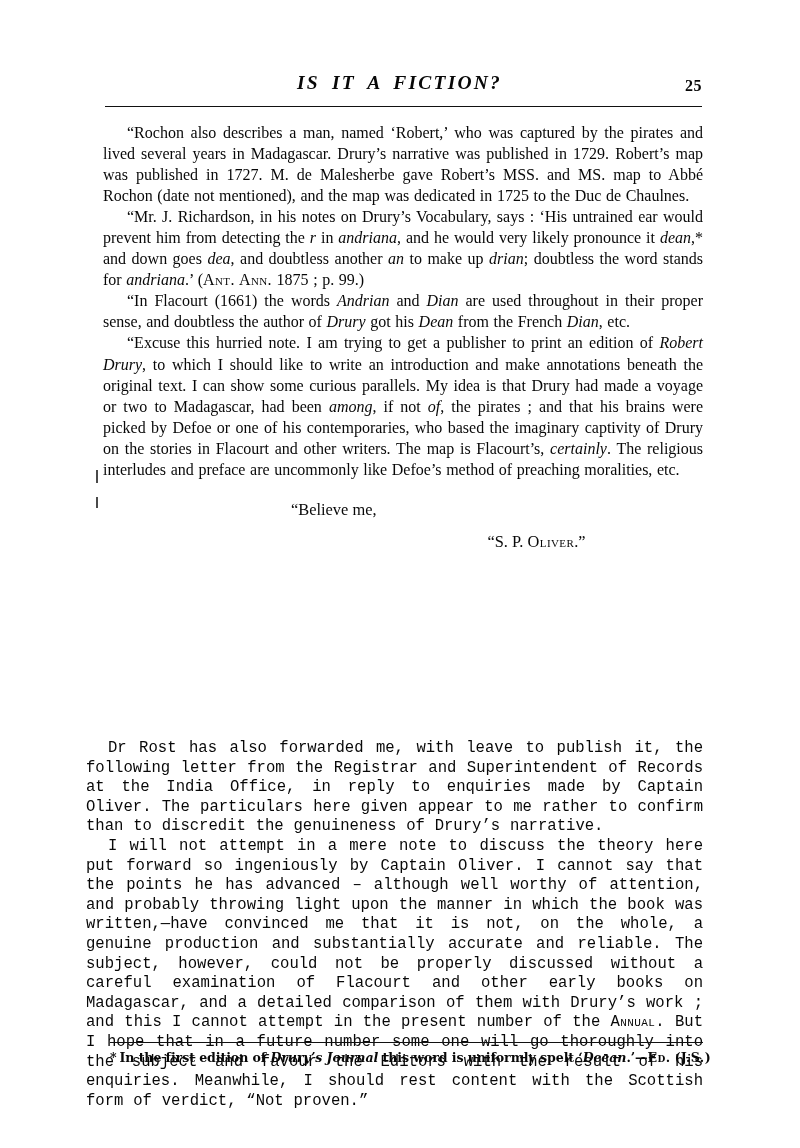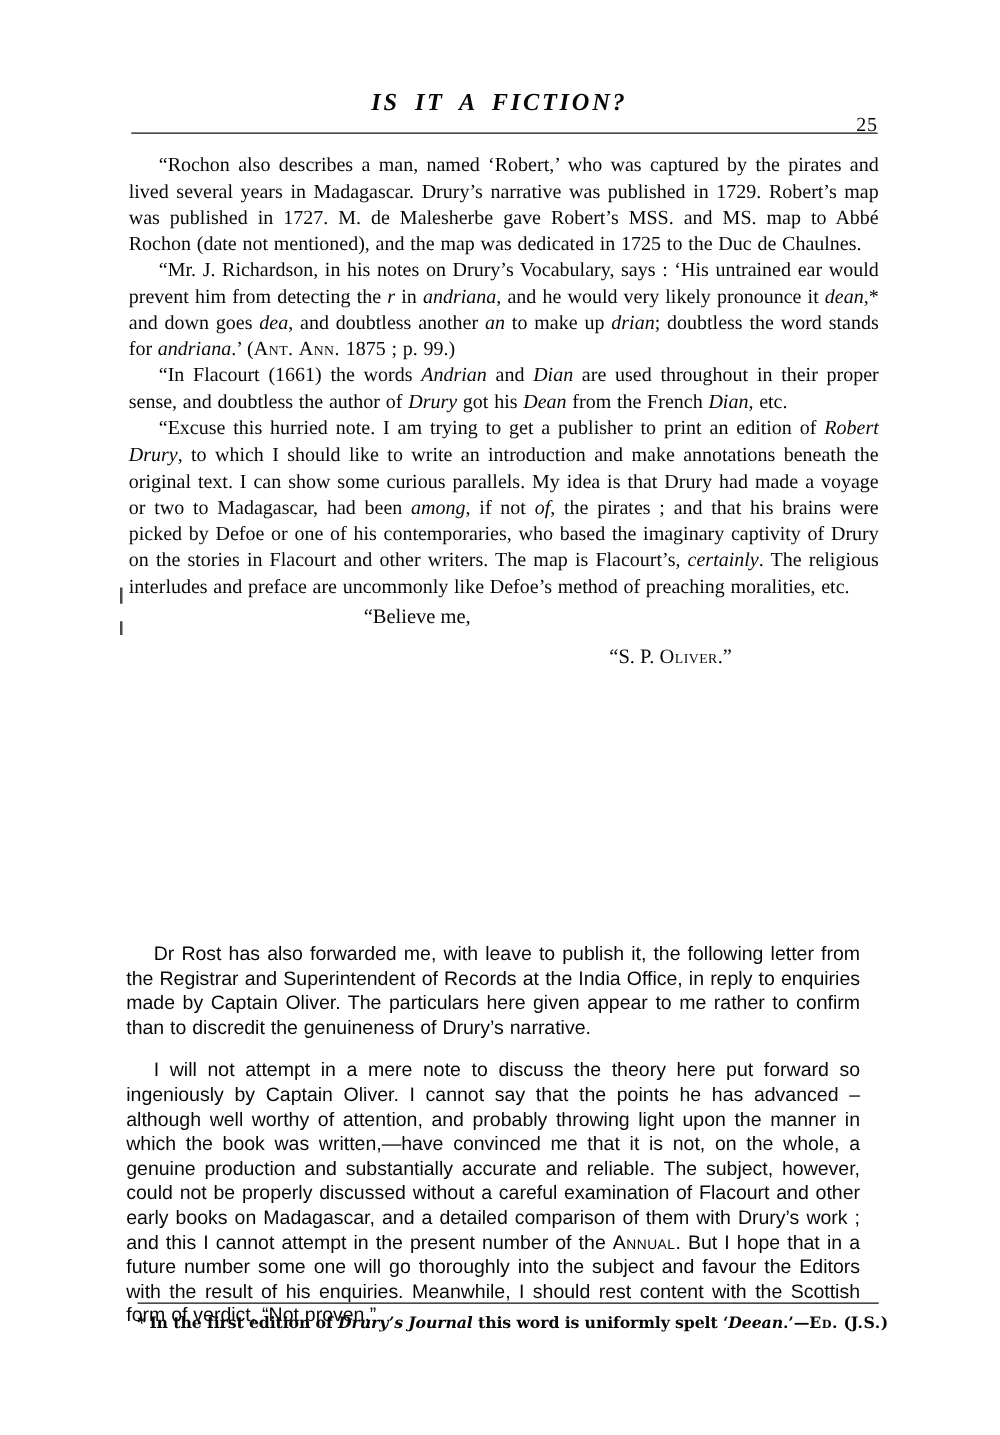--- a/index.html
+++ b/index.html
@@ -39,24 +39,24 @@
     font-style: italic;
     font-weight: 700;
     font-size: 19.5px;
     letter-spacing: 2.2px;
     word-spacing: 5px;
     white-space: nowrap;
   }
   .runhead-folio {
     position: absolute;
     right: 0;
-    top: 20px;
+    top: 5px;
     font-size: 16px;
     letter-spacing: 0.5px;
-    font-weight: 400;
+    font-weight: 700;
   }
   .rule-top {
     position: absolute;
     left: 105px;
     top: 106px;
     width: 597px;
     height: 0;
     border-top: 1.6px solid #111;
   }
 
@@ -86,39 +86,39 @@
     letter-spacing: 0.4px;
   }
 
   
   .closing {
     margin: 0;
     font-size: 16.4px;
     line-height: 21.05px;
     white-space: nowrap;
   }
-  .closing-1 { margin-top: 2px; padding-left: 188px; }
+  .closing-1 { margin-top: 19px; padding-left: 188px; }
   .closing-2 { margin-top: 11px; padding-left: 227px; }
   .closing-3 { margin-top: 11px; padding-left: 267px; text-align: center; }
 
   
   .editnote {
     position: absolute;
     left: 86px;
     top: 739px;
     width: 617px;
   }
   .editnote p {
-    margin: 15px;
+    margin: 0;
     font-size: 15.6px;
     line-height: 19.6px;
     text-align: justify;
     text-indent: 22px;
     word-spacing: 0.4px;
-    font-family: Liberation Sans, sans-serif;
+    font-family: Liberation Mono, monospace;
   }
   .editnote p.tight { text-indent: 22px; }
 
   .signoff {
     margin: 3px 0 0 0;
     text-align: right;
     font-size: 15.6px;
     line-height: 19.6px;
     font-family: "DejaVu Serif", "Liberation Serif", serif;
     padding-right: 2px;

